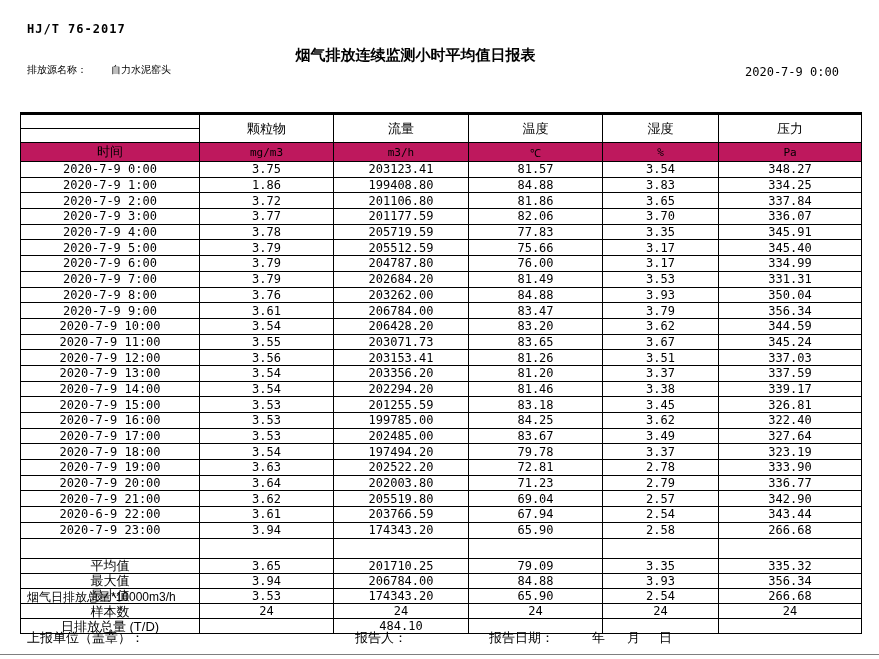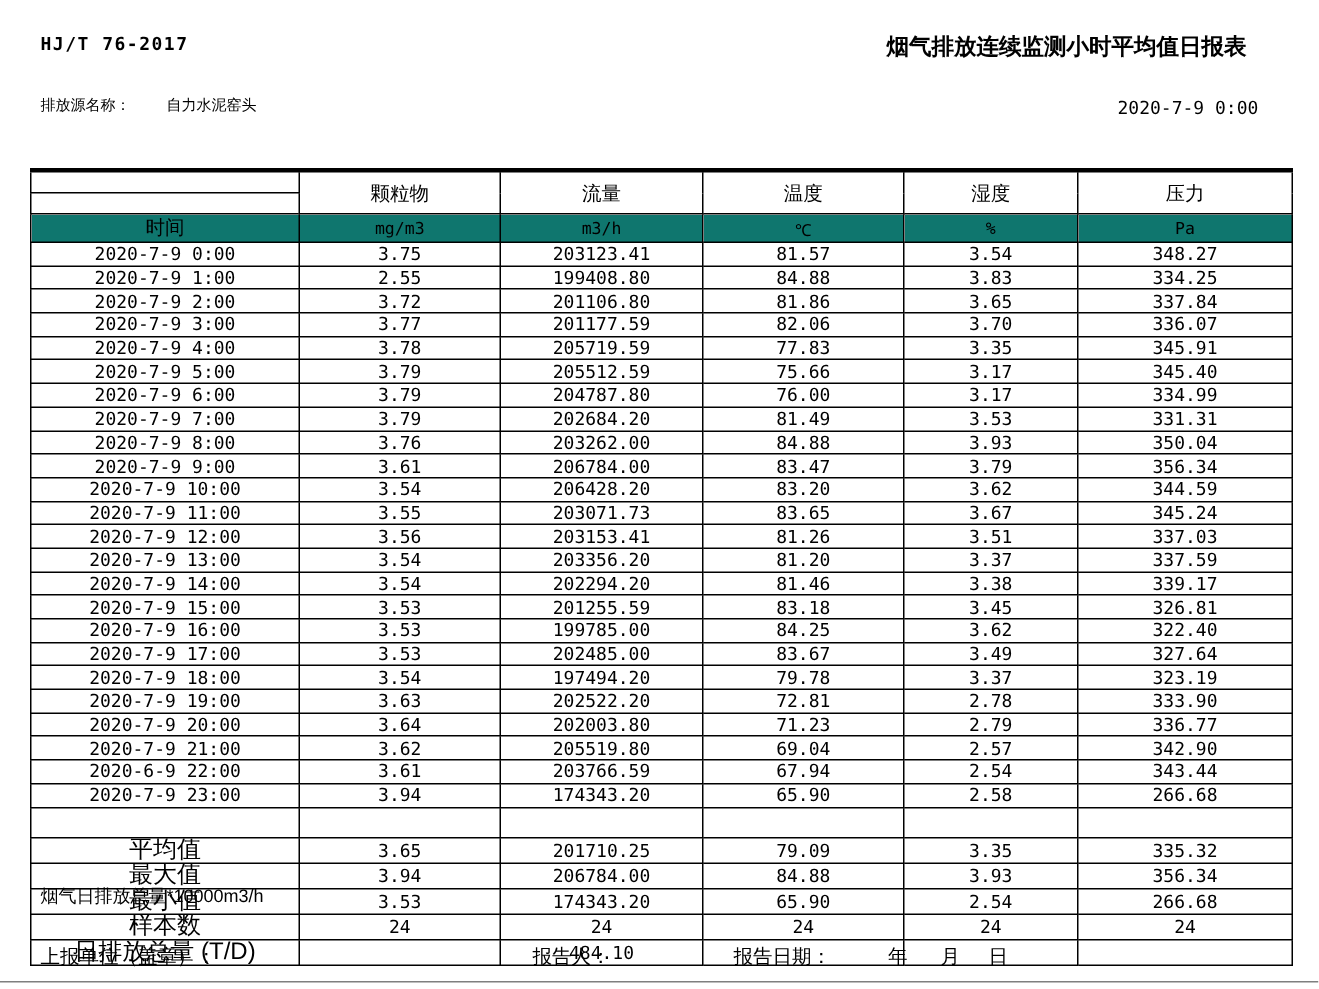--- a/index.html
+++ b/index.html
@@ -8,21 +8,21 @@
     font-family:"Liberation Sans", sans-serif;
     position:relative; overflow:hidden;
   }
   .abs { position:absolute; }
   #standard-code {
     left:27px; top:8px;
     font-family:"DejaVu Sans Mono", monospace;
     font-size:12px; font-weight:bold; letter-spacing:1px;margin-top:14px;
   }
   #report-title {
-    left:0; top:22px; width:831px; text-align:right;
+    left:0; top:46px; width:831px; text-align:center;
     font-size:15px; font-weight:bold;
   }
   #source-row { left:27px; top:63px; font-size:10px; font-weight:normal; }
   #source-row .src-name { margin-left:24px; }
   #report-datetime {
     left:745px; top:65px;
     font-family:"DejaVu Sans Mono", monospace; font-size:12px;
   }
   #report-table {
     position:absolute; left:20px; top:112px;
@@ -31,34 +31,34 @@
   }
   #report-table td, #report-table th {
     border:1px solid #000; padding:0 2px;
     text-align:center; vertical-align:middle;
     white-space:nowrap; overflow:hidden;
     font-weight:normal;
   }
   .h-blank { height:13px; }
   .h-name  { font-size:13px; font-family:"Liberation Sans", sans-serif; }
   .green-row td {
-    background:#0f766e; height:15px;
+    background:#be185d; height:15px;
     font-family:"DejaVu Sans Mono", monospace; font-size:11px;
   }
   .green-row .h-time { font-family:"Liberation Sans", sans-serif; font-size:13px; }
   .r-data td {
     height:14.7px;
     font-family:"DejaVu Sans Mono", monospace; font-size:12px; line-height:1;
   }
   .r-spacer td { height:19px; }
   .r-sum td {
     height:14.2px;
     font-family:"DejaVu Sans Mono", monospace; font-size:12px; line-height:1;
   }
-  .r-sum td.c-label { font-family:"Liberation Sans", sans-serif; font-size:16px; }
+  .r-sum td.c-label { font-family:"Liberation Sans", sans-serif; font-size:13px; }
   #footnote { left:27px; top:589px; font-size:12px; }
   #signature-row { left:0; top:629px; width:879px; height:16px; font-size:13px;padding-left:26px; }
   #signature-row span { position:absolute; white-space:nowrap; }
   #sig-unit   { left:27px; }
   #sig-resp   { left:225px;margin-top:40px; }
   #sig-report { left:355px; }
   #sig-date   { left:489px; }
   #sig-year   { left:592px; }
   #sig-month  { left:627px; }
   #sig-day    { left:659px; }
@@ -111,21 +111,21 @@
       <tr class="r-data">
         <td class="c-label">2020-7-9 0:00</td>
         <td>3.75</td>
         <td>203123.41</td>
         <td>81.57</td>
         <td>3.54</td>
         <td>348.27</td>
       </tr>
       <tr class="r-data">
         <td class="c-label">2020-7-9 1:00</td>
-        <td>2.55</td>
+        <td>1.86</td>
         <td>199408.80</td>
         <td>84.88</td>
         <td>3.83</td>
         <td>334.25</td>
       </tr>
       <tr class="r-data">
         <td class="c-label">2020-7-9 2:00</td>
         <td>3.72</td>
         <td>201106.80</td>
         <td>81.86</td>

